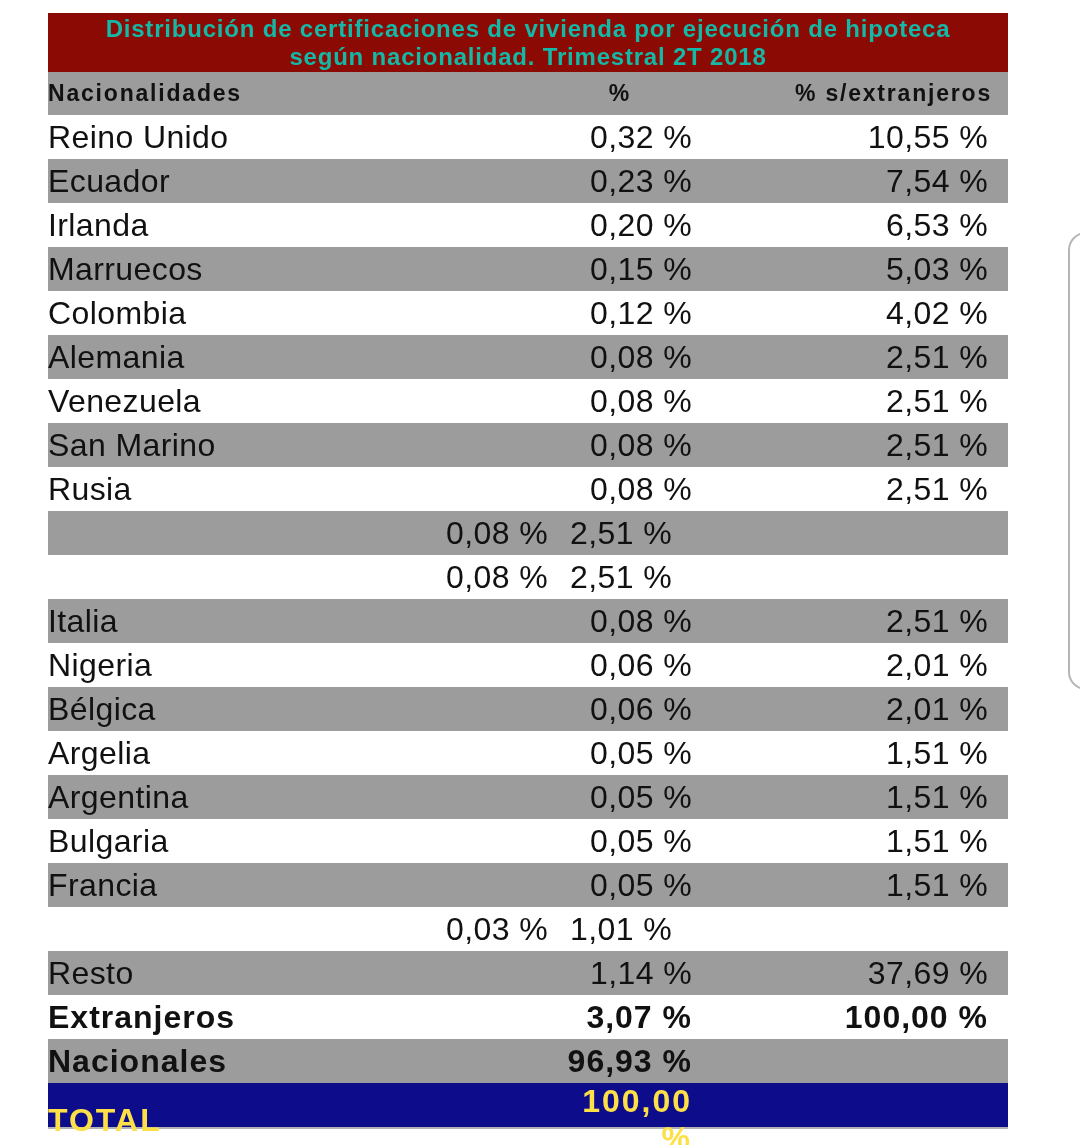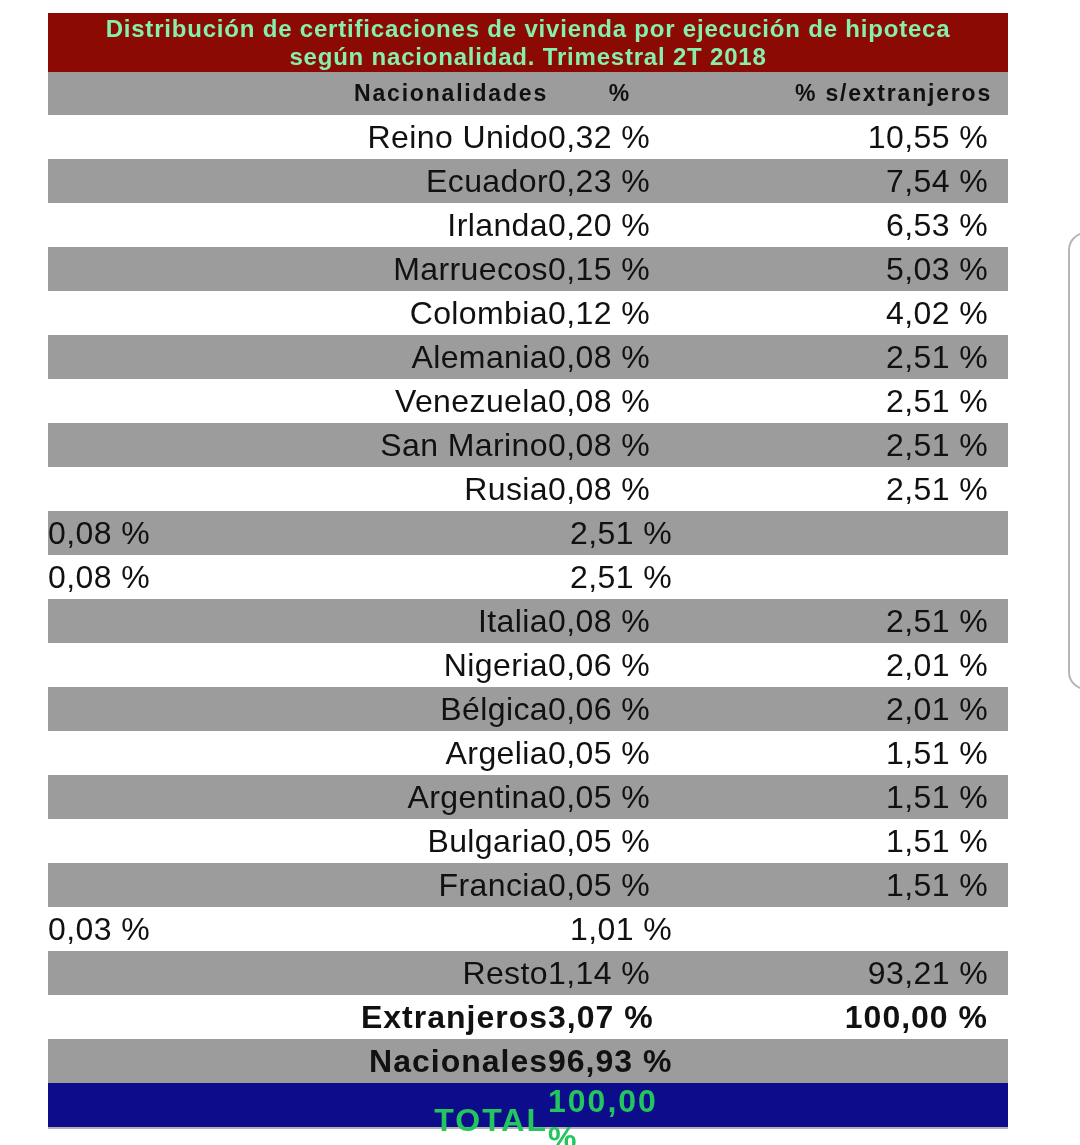--- a/index.html
+++ b/index.html
@@ -15,21 +15,21 @@
     overflow: hidden;
     background: #ffffff;
   }
   .table {
     position: absolute;
     left: 48px; top: 13px;
     width: 960px;
   }
   .title-bar {
     background: var(--title-bg, #8b0b04);
-    color: #86efac;
+    color: #14b8a6;
     height: 59px;
     display: flex;
     flex-direction: column;
     justify-content: center;
     align-items: center;
     text-align: center;
     font-weight: 700;
     font-size: 24px;
     letter-spacing: 0.8px;
     line-height: 28px;
@@ -49,27 +49,27 @@
     height: 43px;
     background: var(--header-bg, #9c9c9c);
     font-weight: 700;
     font-size: 23px;
     letter-spacing: 1.8px;
   }
   .shaded { background: var(--row-alt-bg, #9c9c9c); }
   .bold-row { font-weight: 700; letter-spacing: 1px; }
   .total-row {
     background: var(--total-bg, #0d0d8c);
-    color: #22c55e;
+    color: #fde047;
     font-weight: 700;
     letter-spacing: 2px;
     border-bottom: 2px solid #b3b3b3;
   }
-  .c1 { padding-left: 21px; text-align: right; }
-  .c2 { text-align: left; }
+  .c1 { padding-left: 0; text-align: left; }
+  .c2 { text-align: right; }
   .c3 { text-align: right; padding-right: 20px; }
   .header-row .c2 { text-align: center; }
   .header-row .c3 { padding-right: 16px; }
   .edge-handle {
     position: absolute;
     left: 1068px; top: 232px;
     width: 44px; height: 458px;
     background: #ffffff;
     border: 2px solid #b6b6b6;
     border-radius: 18px;
@@ -182,21 +182,21 @@
     <div class="c2">0,05 %</div>
     <div class="c3">1,51 %</div>
   </div>
         <div class="row">
     <div class="c2">0,03 %</div>
     <div class="c3">1,01 %</div>
   </div>
         <div class="row shaded">
     <div class="c1">Resto</div>
     <div class="c2">1,14 %</div>
-    <div class="c3">93,21 %</div>
+    <div class="c3">37,69 %</div>
   </div>
         <div class="row bold-row">
     <div class="c1">Extranjeros</div>
     <div class="c2">3,07 %</div>
     <div class="c3">100,00 %</div>
   </div>
         <div class="row shaded bold-row">
     <div class="c1">Nacionales</div>
     <div class="c2">96,93 %</div>
     <div class="c3"></div>

